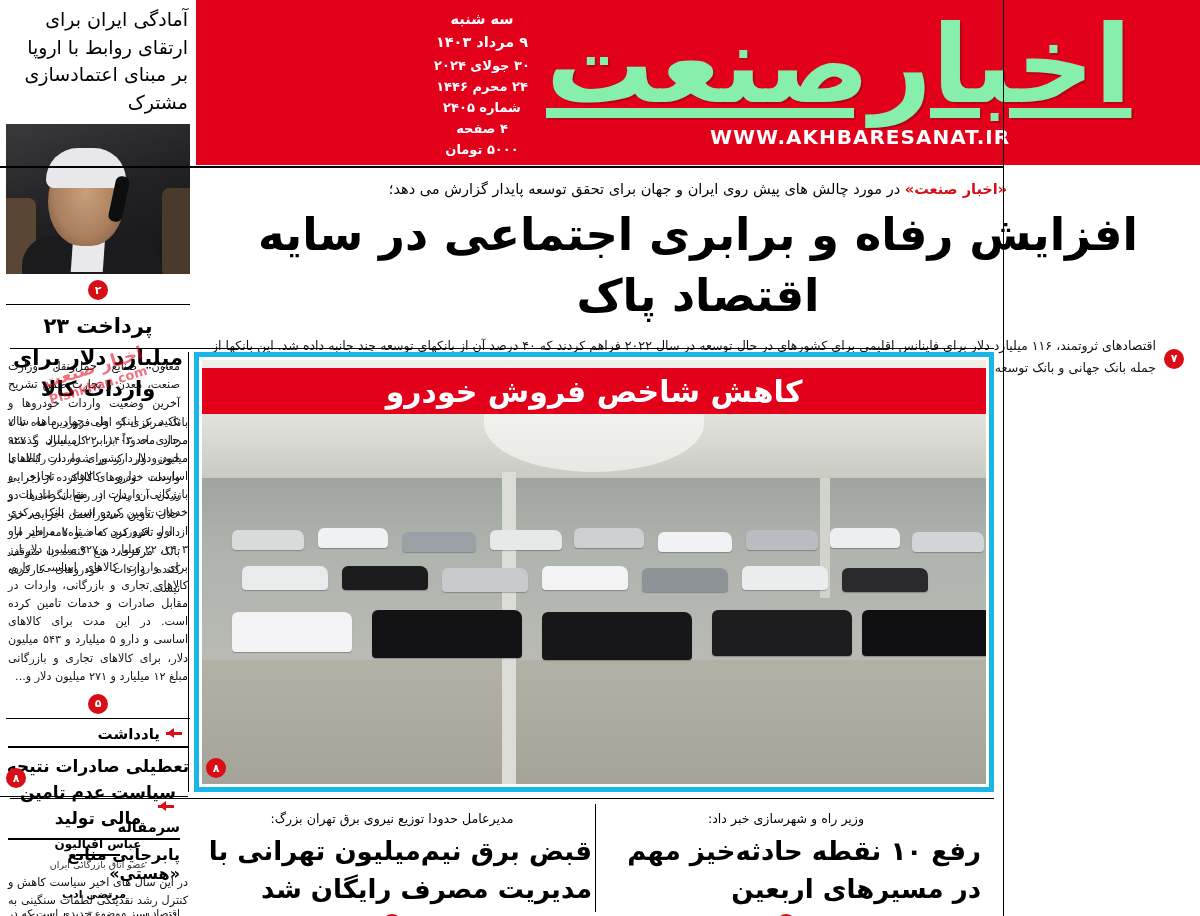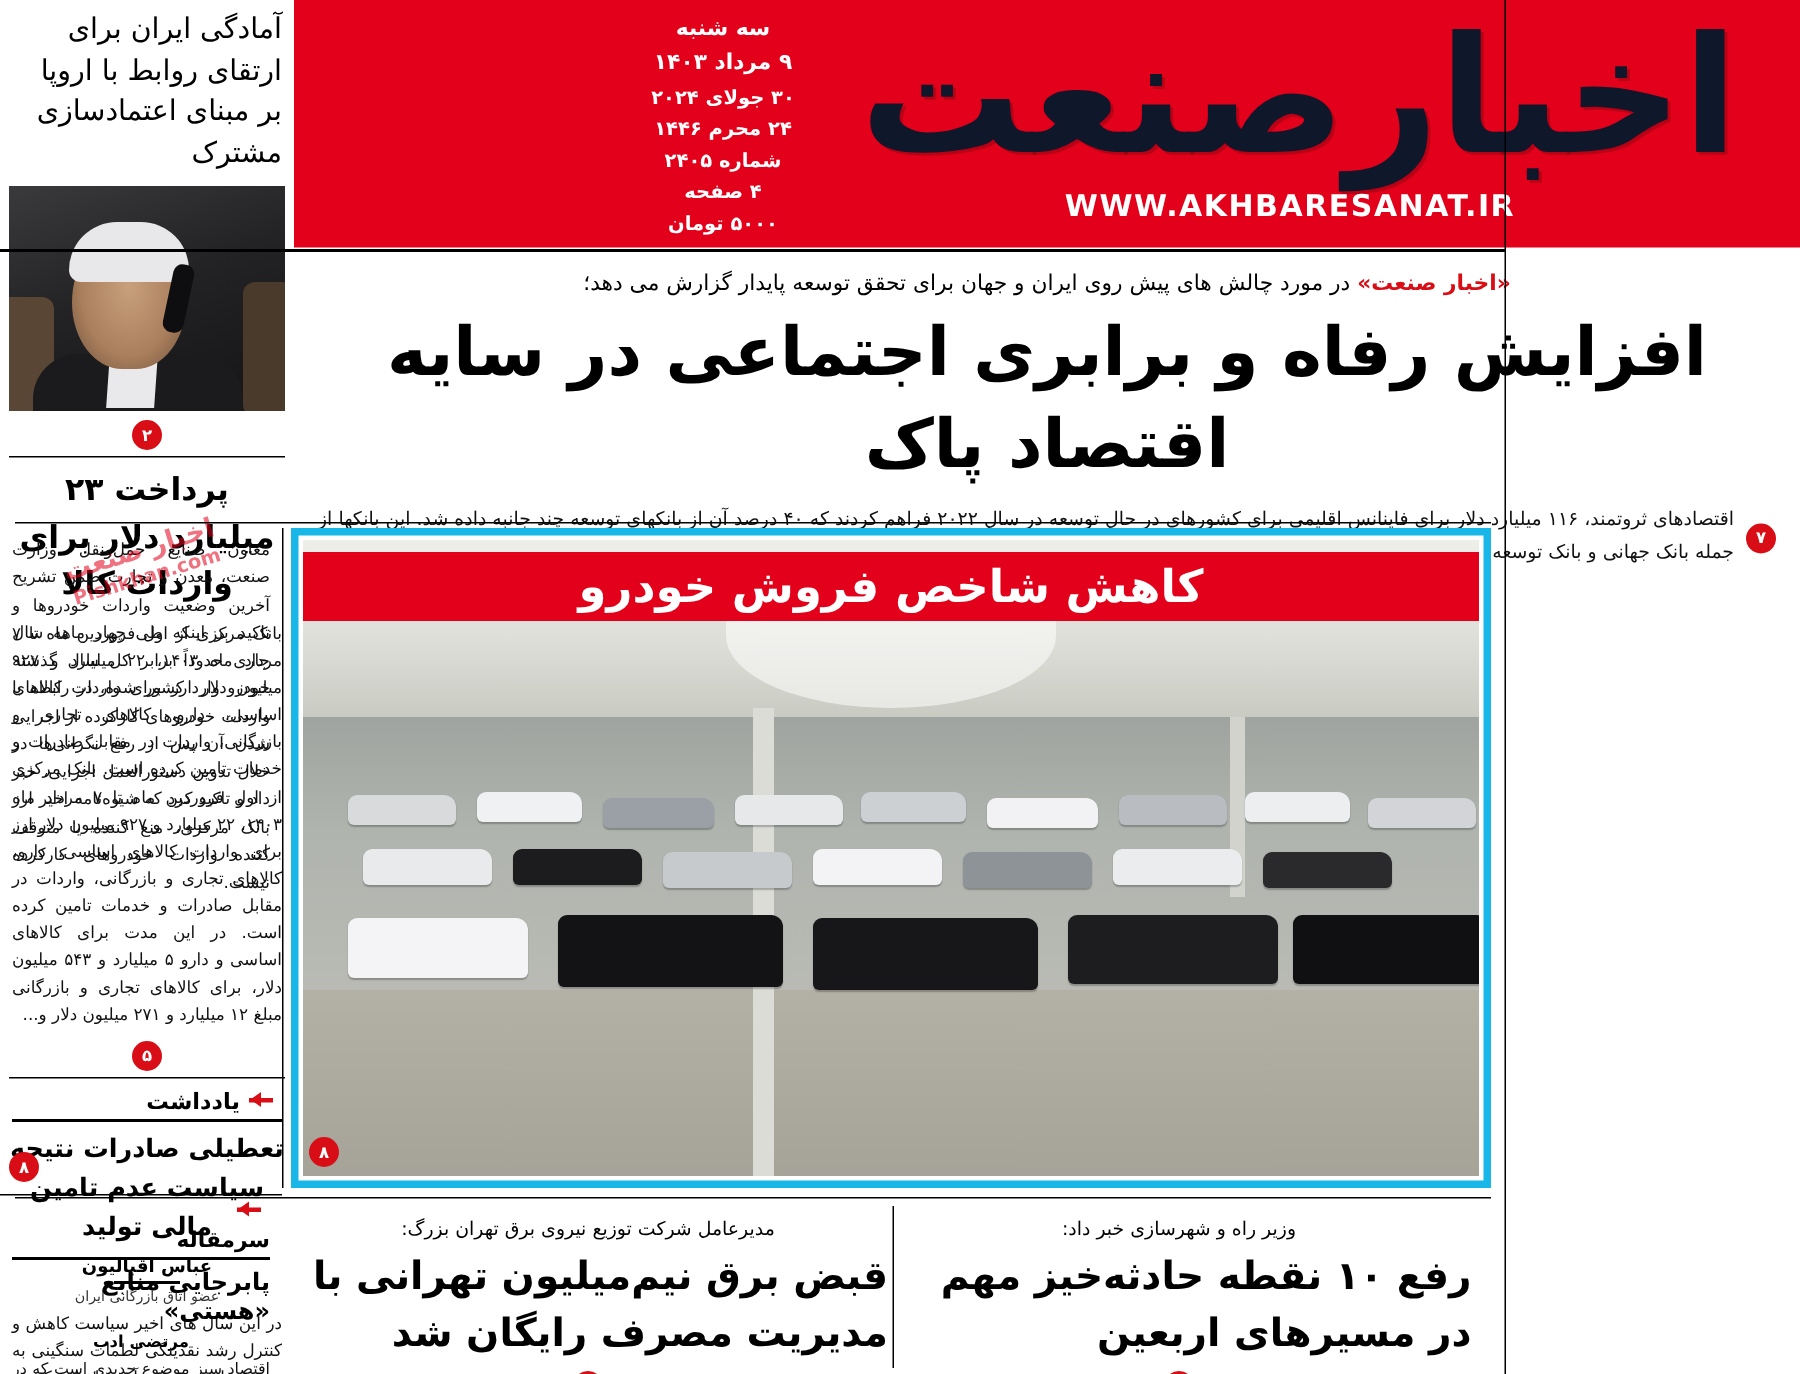--- a/index.html
+++ b/index.html
@@ -105,24 +105,25 @@
   .byline .rl { font-size: 9.5px; color:#333; }
   .byline-bar { width: 44px; height: 2px; background:#000; margin: 3px auto; }
 
   
   .masthead {
     position: absolute; top: 0; right: 0; left: 196px; height: 165px;
     background: #e2001a;
   }
   .mh-logo {
     position: absolute; right: 14px; top: 6px; width: 640px; height: 120px;
-    direction: rtl; color: #0f172a;
-    font-size: 108px; font-weight: bold; line-height: 118px; text-align: center;
+    direction: rtl; color: #86efac;
+    font-size: 108px; font-weight: bold; line-height: 118px; text-align: left;
     letter-spacing: -2px;
     text-shadow: 2px 2px 0 rgba(0,0,0,.18);
+    text-decoration: underline;
   }
   .mh-url {
     position: absolute; right: 60px; top: 125px; width: 560px;
     text-align: center; color: #fff; font-size: 20px; font-weight: bold;
     letter-spacing: 1px; direction: ltr;
   }
   .mh-date {
     position: absolute; right: 648px; top: 8px; width: 140px; color: #fff;
     text-align: center; font-size: 14.5px; line-height: 1.62; font-weight: bold;
   }
@@ -373,21 +374,21 @@
 
   <div class="vline" style="right:196px; top:0; height:916px;"></div>
   <div class="vline" style="right:1011px; top:352px; height:440px;"></div>
   <div class="hline2" style="right:196px; left:0; top:166px;"></div>
   <div class="hline" style="right:206px; left:10px; top:348px;"></div>
   <div class="hline" style="right:1012px; width:188px; top:796px;"></div>
   <div class="hline" style="right:206px; left:10px; top:798px;"></div>
   <div class="vline" style="right:604px; top:804px; height:108px;"></div>
 
   <div class="bot" style="right:608px; width:400px;">
-    <div class="bot-kicker">مدیرعامل شرکت توزیع نیروی برق تهران بزرگ:</div>
+    <div class="bot-kicker">مدیرعامل حدودا توزیع نیروی برق تهران بزرگ:</div>
     <div class="bot-title">قبض برق نیم‌میلیون تهرانی با مدیریت مصرف رایگان شد</div>
     <div class="pagebadge bot-badge">۴</div>
   </div>
 
   <div class="bot" style="right:219px; width:390px;">
     <div class="bot-kicker">وزیر راه و شهرسازی خبر داد:</div>
     <div class="bot-title">رفع ۱۰ نقطه حادثه‌خیز مهم در مسیرهای اربعین</div>
     <div class="pagebadge bot-badge">۳</div>
   </div>
 

